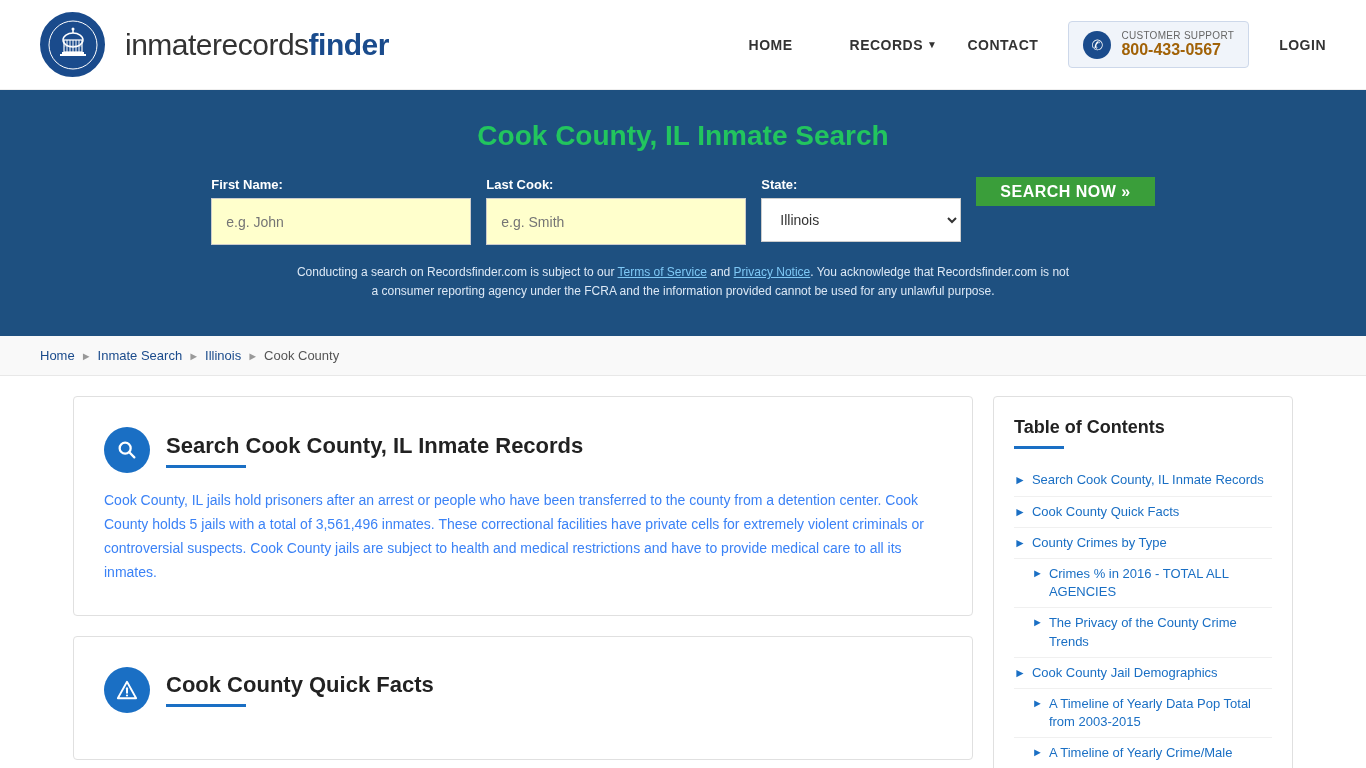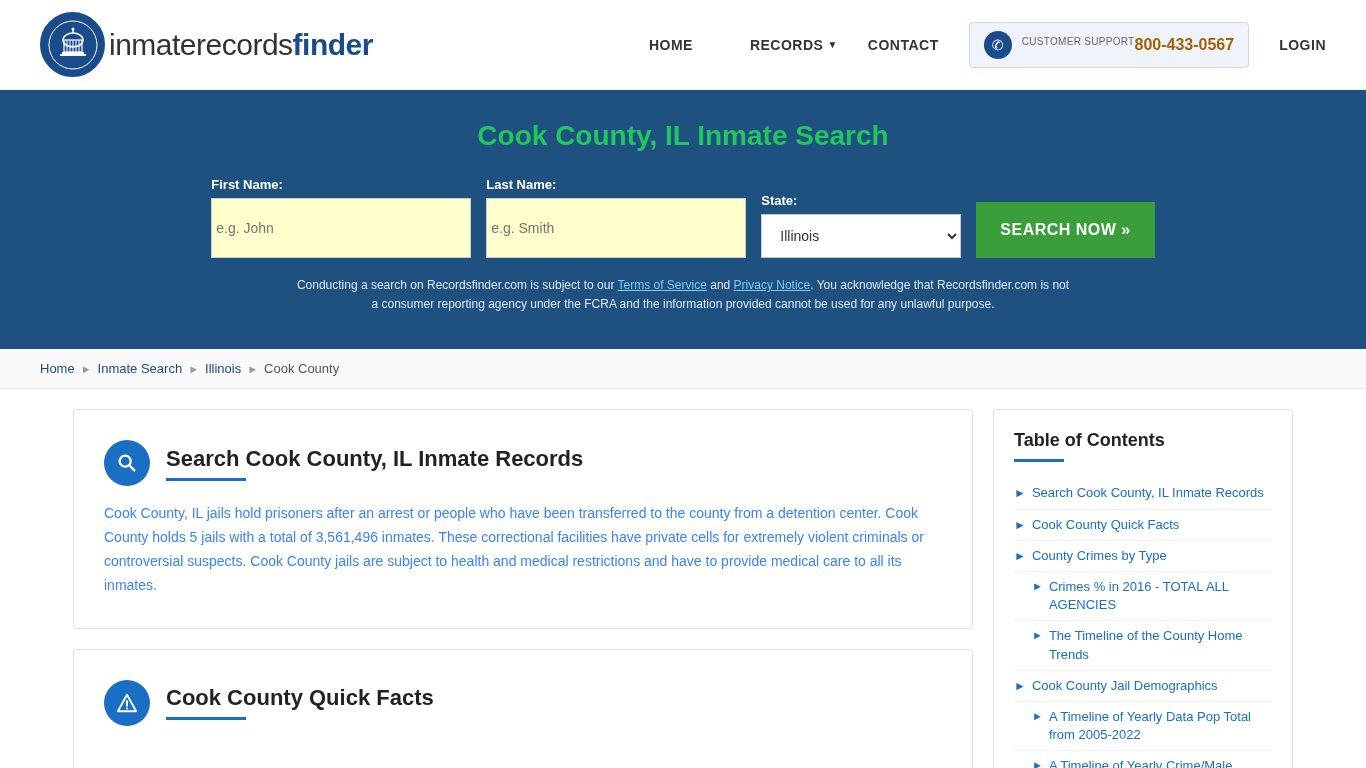--- a/index.html
+++ b/index.html
@@ -11,21 +11,21 @@
       align-items: center;
       justify-content: space-between;
       padding: 10px 40px;
       background: #fff;
       border-bottom: 1px solid #eee;
       height: 90px;
     }
     .logo-area {
       display: flex;
       align-items: center;
-      gap: 4px;
+      gap: 20px;
     }
     .logo-circle {
       width: 65px;
       height: 65px;
       border-radius: 50%;
       border: 3px solid #1a4b8c;
       background: #1a4b8c;
       display: flex;
       align-items: center;
       justify-content: center;
@@ -86,21 +86,21 @@
       background: #1a4b8c;
       border-radius: 50%;
       display: flex;
       align-items: center;
       justify-content: center;
       color: #fff;
       font-size: 14px;
     }
     .support-text {
       display: flex;
-      flex-direction: row;
+      flex-direction: column;
     }
     .support-label {
       font-size: 10px;
       color: #666;
       letter-spacing: 0.3px;
     }
     .support-number {
       font-size: 16px;
       font-weight: 700;
       color: #a16207;
@@ -122,65 +122,64 @@
       text-align: center;
     }
     .hero-title {
       color: #22c55e;
       font-size: 28px;
       font-weight: 700;
       margin-bottom: 25px;
     }
     .search-form {
       display: flex;
-      align-items: flex-end;
       gap: 15px;
       max-width: 900px;
       margin: 0 auto 18px;
       justify-content: center;
     }
     .form-group {
       display: flex;
       flex-direction: column;
       gap: 6px;
       text-align: left;
     }
     .form-label {
       color: #fff;
       font-size: 13px;
       font-weight: 600;
     }
     .form-input {
       background: #ffffcc;
       border: 1px solid #ccc;
-      padding: 10px 4px;
+      padding: 10px 14px;
       font-size: 14px;
       color: #999;
       width: 260px;
-      height: 60px;
+      height: 47px;
       outline: none;
     }
     .form-select {
       background: #fff;
       border: 1px solid #ccc;
       padding: 10px 14px;
       font-size: 14px;
       color: #333;
       width: 200px;
       height: 44px;
       outline: none;
       appearance: auto;
     }
     .search-btn {
       background: #3a9e3a;
       color: #fff;
       font-size: 16px;
       font-weight: 700;
       padding: 0 24px;
-      height: 56px;
+      height: 29px;
       border: none;
       cursor: pointer;
       letter-spacing: 0.5px;
       white-space: nowrap;
     }
 
     .hero-disclaimer {
       color: #dce8f5;
       font-size: 12px;
       line-height: 1.6;
@@ -386,21 +385,21 @@
 </header>
 
 <section class="hero">
   <h1 class="hero-title">Cook County, IL Inmate Search</h1>
   <div class="search-form">
     <div class="form-group">
       <label class="form-label">First Name:</label>
       <input class="form-input" type="text" placeholder="e.g. John" style="">
     </div>
     <div class="form-group">
-      <label class="form-label">Last Name:</label>
+      <label class="form-label">Last Cook:</label>
       <input class="form-input" type="text" placeholder="e.g. Smith" style="">
     </div>
     <div class="form-group">
       <label class="form-label">State:</label>
       <select class="form-select">
         <option>Illinois</option>
         <option>Alabama</option>
         <option>Alaska</option>
         <option>Arizona</option>
         <option>California</option>
@@ -481,29 +480,29 @@
         <li class="toc-item">
           <span class="chevron-right">►</span>
           <a>County Crimes by Type</a>
         </li>
         <li class="toc-item sub">
           <span class="chevron-right">►</span>
           <a>Crimes % in 2016 - TOTAL ALL AGENCIES</a>
         </li>
         <li class="toc-item sub">
           <span class="chevron-right">►</span>
-          <a>The Timeline of the County Home Trends</a>
+          <a>The Privacy of the County Crime Trends</a>
         </li>
         <li class="toc-item">
           <span class="chevron-right">►</span>
           <a>Cook County Jail Demographics</a>
         </li>
         <li class="toc-item sub">
           <span class="chevron-right">►</span>
-          <a>A Timeline of Yearly Data Pop Total from 2005-2022</a>
+          <a>A Timeline of Yearly Data Pop Total from 2003-2015</a>
         </li>
         <li class="toc-item sub">
           <span class="chevron-right">►</span>
           <a>A Timeline of Yearly Crime/Male</a>
         </li>
       </ul>
     </div>
   </aside>
 
 </div>

